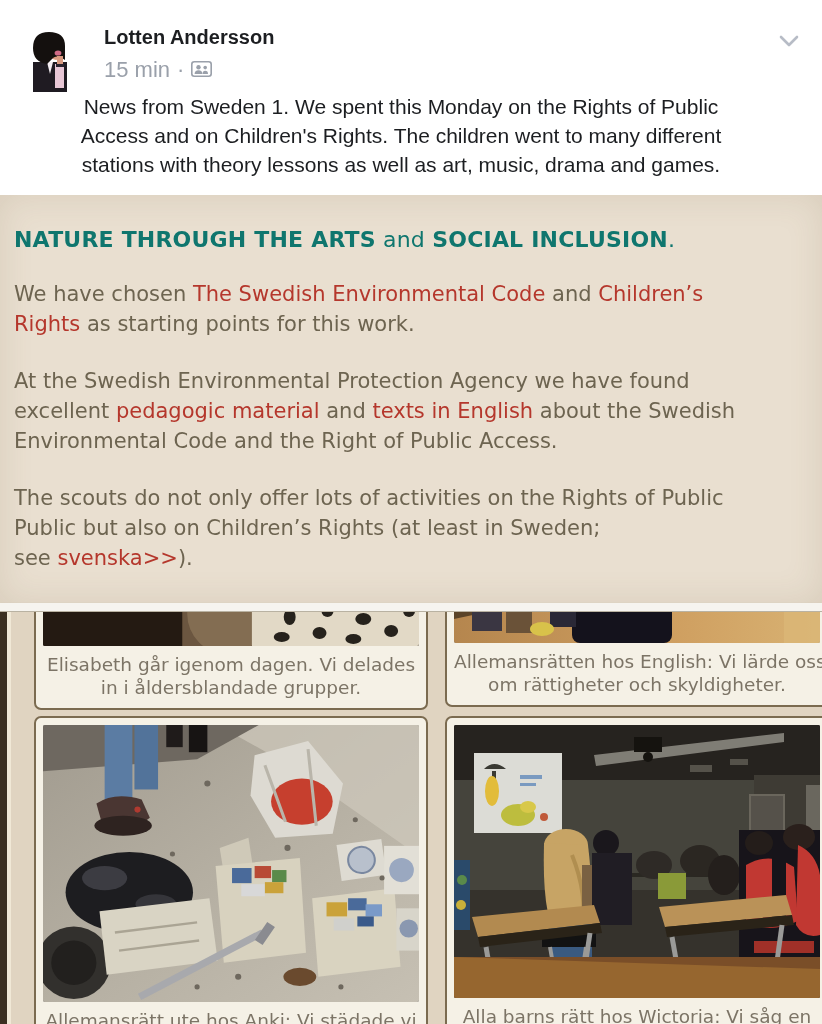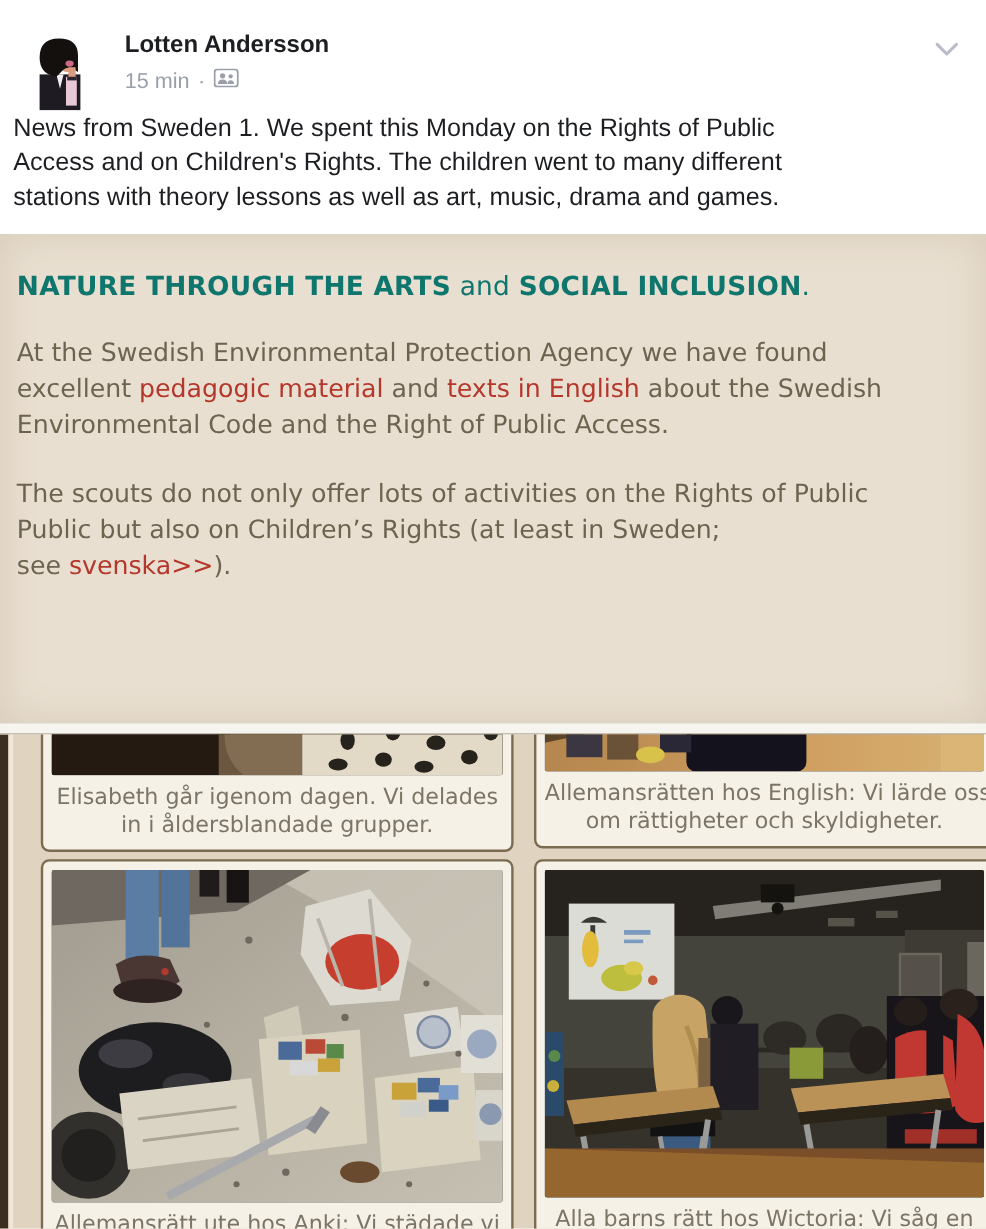--- a/index.html
+++ b/index.html
@@ -1,25 +1,25 @@
 <!DOCTYPE html>
 <html><head>
 <meta charset="utf-8">
 <style>
   html,body{margin:0;padding:0;}
   body{
     width:822px;height:1024px;position:relative;overflow:hidden;
     background:#ffffff;font-family:"Liberation Sans", sans-serif;
   }
   
-  .post-section{position:absolute;left:0;top:0;width:822px;height:230px;background:#ffffff;}
+  .post-section{position:absolute;left:0;top:0;width:822px;height:230px;background:#ffffff;text-align:center;}
   .avatar{position:absolute;left:27px;top:28px;width:47px;height:64px;overflow:hidden;cursor:pointer;}
   .avatar svg{display:block;}
   .author{position:absolute;left:104px;top:26px;font-size:20px;font-weight:bold;color:#1c1e21;cursor:pointer;}
-  .meta{position:absolute;left:104px;top:57px;font-size:18px;color:#9aa0aa;display:flex;align-items:center;gap:7px;}
+  .meta{position:absolute;left:104px;top:57px;font-size:22px;color:#9aa0aa;display:flex;align-items:center;gap:7px;}
   .meta .dot{color:#9aa0aa;}
   .chevron-btn{position:absolute;right:20px;top:30px;width:26px;height:22px;display:flex;align-items:center;justify-content:center;cursor:pointer;}
   .post-body{position:absolute;left:11px;top:92px;width:780px;font-size:21px;line-height:29px;color:#1c1e21;}
   
   .attachment{position:absolute;left:0;top:195px;width:822px;height:829px;cursor:pointer;}
   .article-overlay{
     position:absolute;left:0;top:0;width:822px;height:408px;background:#e9dfd0;
     box-shadow:inset 0 0 34px rgba(110,90,60,.14);
     font-family:"DejaVu Sans", sans-serif;color:#6d6450;
     padding:32px 14px 0 14px;box-sizing:border-box;
@@ -102,20 +102,21 @@
     <span>Access and on Children's Rights. The children went to many different</span><br>
     <span>stations with theory lessons as well as art, music, drama and games.</span>
   </div>
 </div>
 
 <div class="attachment">
 
   <div class="article-overlay">
     <h1 class="article-heading"><b>NATURE THROUGH THE ARTS</b><span> and </span><b>SOCIAL INCLUSION</b><span>.</span></h1>
 
+    <p><span>We have chosen </span><span class="red">The Swedish Environmental Code</span><span> and </span><span class="red">Children’s</span><br><span class="red">Rights</span><span> as starting points for this work.</span></p>
 
     <p><span>At the Swedish Environmental Protection Agency we have found</span><br><span>excellent </span><span class="red">pedagogic material</span><span> and </span><span class="red">texts in English</span><span> about the Swedish</span><br><span>Environmental Code and the Right of Public Access.</span></p>
 
     <p><span>The scouts do not only offer lots of activities on the Rights of Public</span><br><span>Public but also on Children’s Rights (at least in Sweden;</span><br><span>see </span><span class="red">svenska&gt;&gt;</span><span>).</span></p>
   </div>
 
   <div class="overlay-edge"></div>
 
   <div class="page-section">
     <div class="strip-dark"></div>

